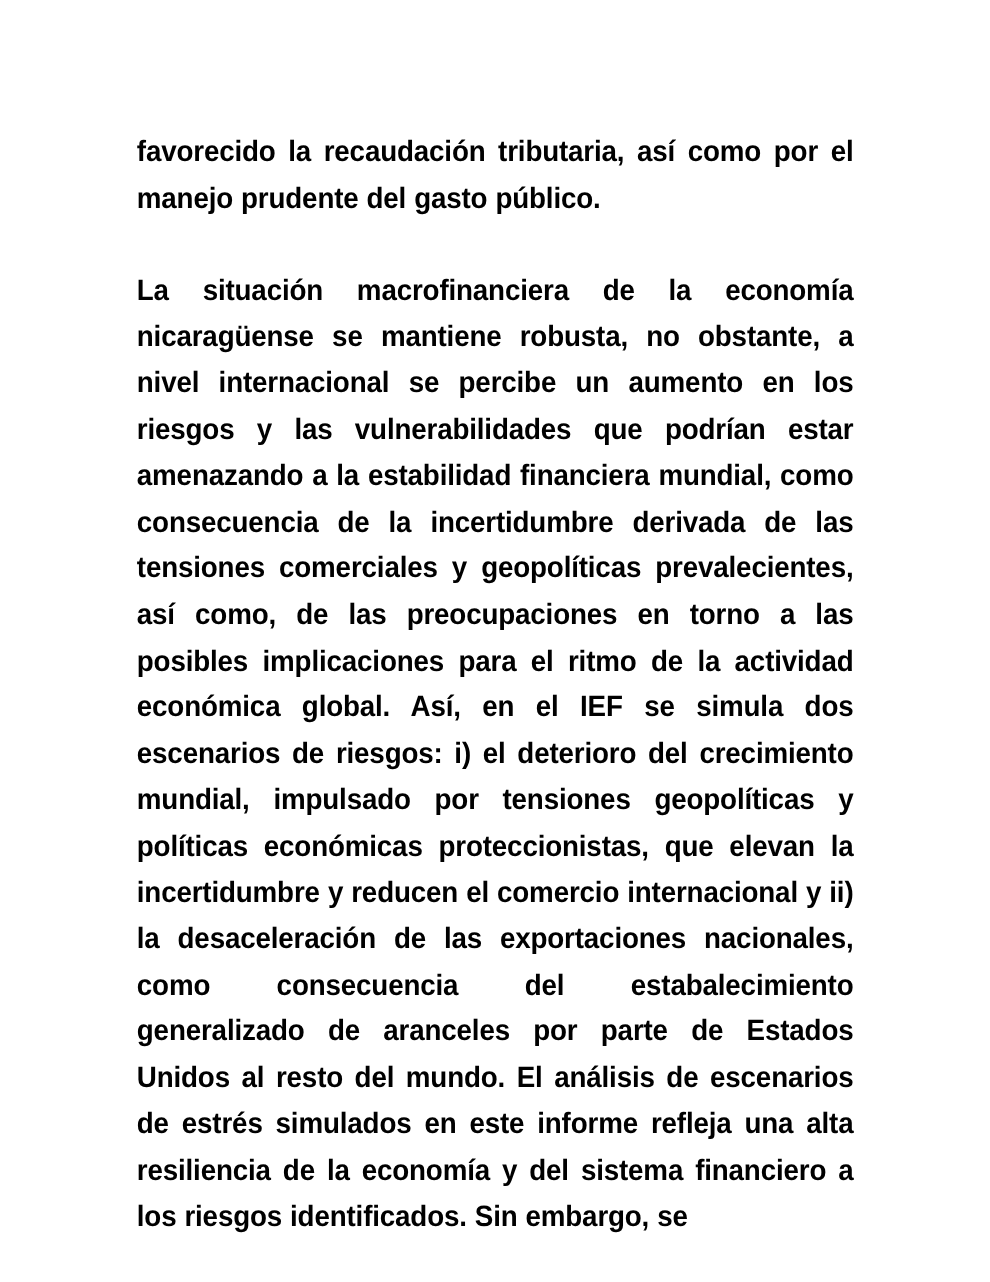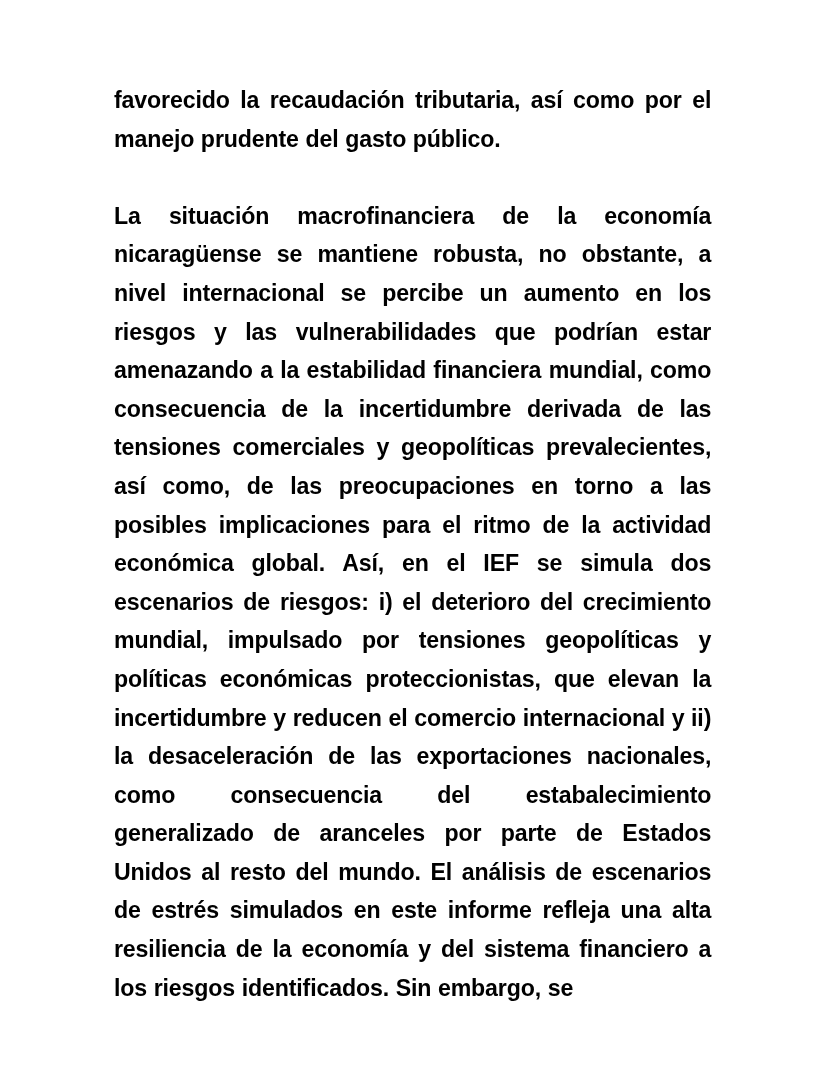--- a/index.html
+++ b/index.html
@@ -15,21 +15,21 @@
     height: 1068px;
     margin: 0 auto;
     background: #ffffff;
     overflow: hidden;
     box-sizing: border-box;
   }
 
   .text-column {
     position: absolute;
     left: 114px;
-    top: 81px;
+    top: 108px;
     width: 598px;
   }
 
   .para {
     margin: 0;
     text-align: justify;
     text-justify: inter-word;
     font-family: "Liberation Sans", "DejaVu Sans", sans-serif;
     font-weight: bold;
     font-size: 24.5px;

